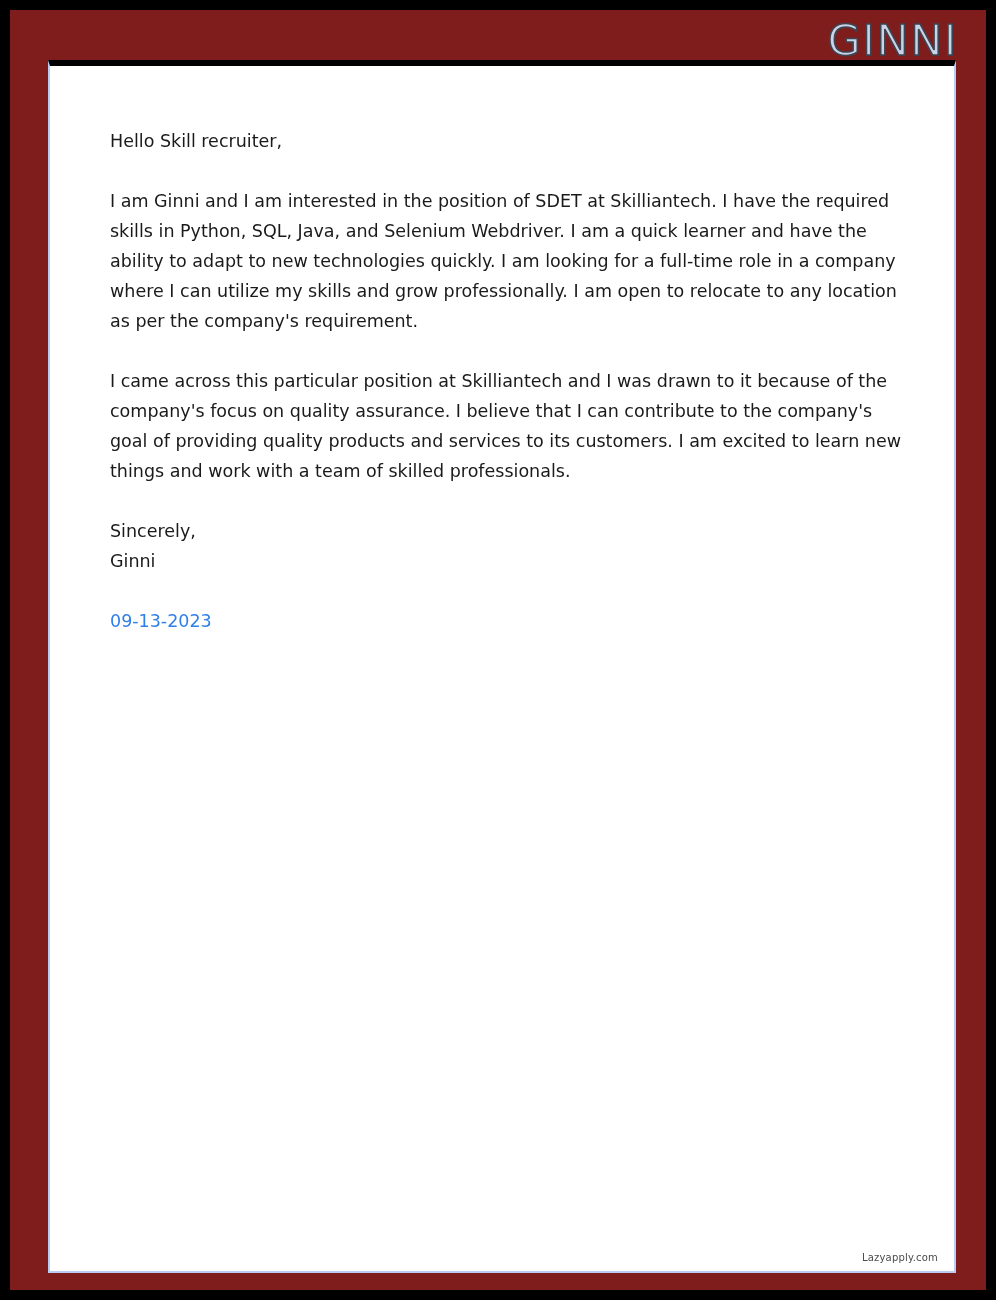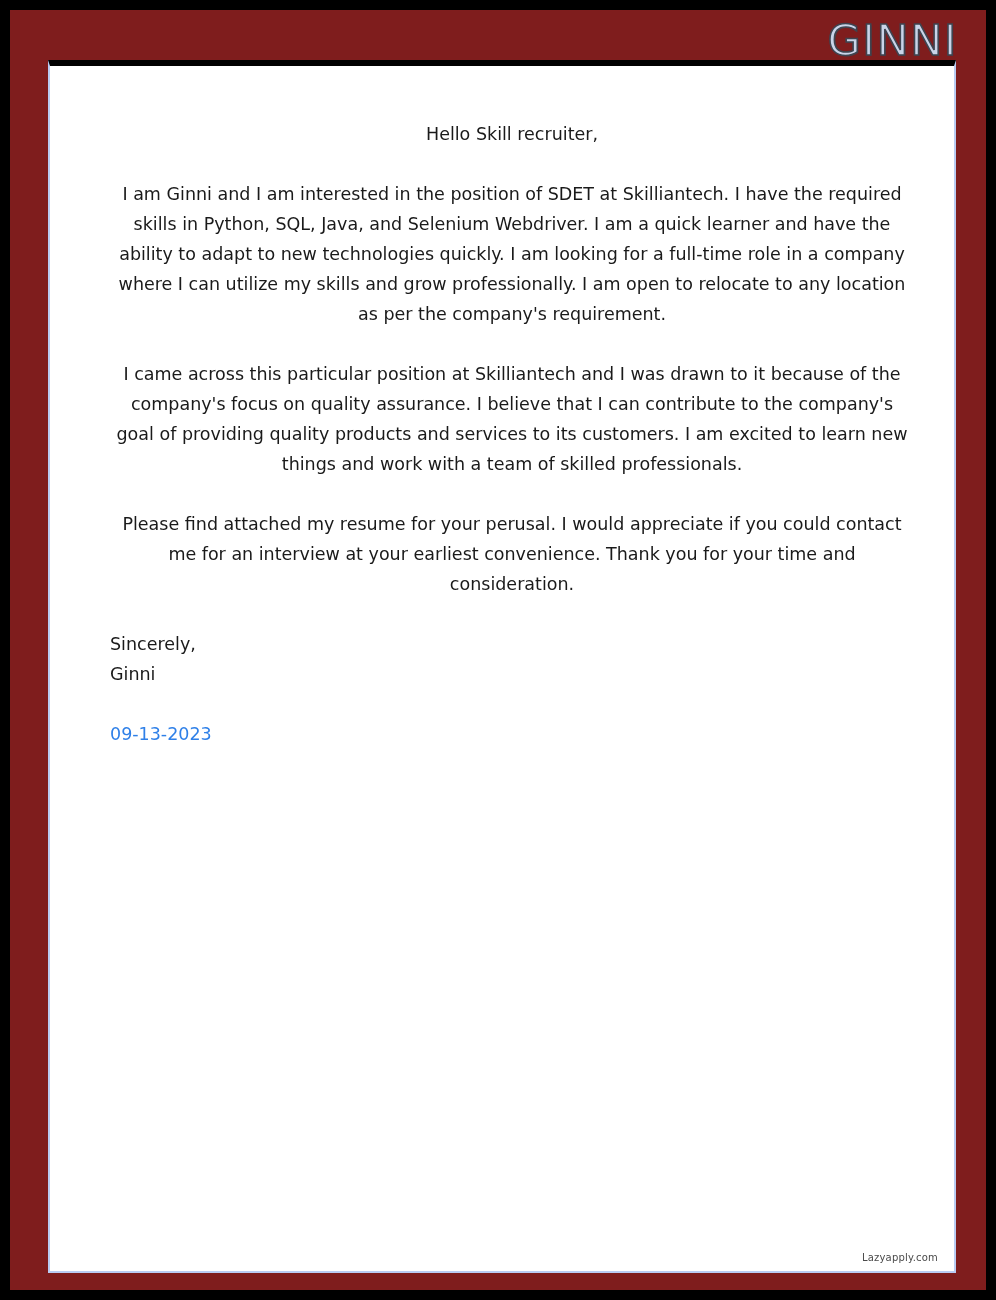--- a/index.html
+++ b/index.html
@@ -83,22 +83,21 @@
   
   .letter {
     font-family: "DejaVu Sans", sans-serif;
     font-size: 17.5px;
     line-height: 30px;
     color: #1a1a1a;
     font-weight: 400;
   }
 
   .letter p {
-    margin: 7px 0 30px 0;
-    text-align: center;
+    margin: 14px 0 30px 0;
   }
 
   .signoff-block {
     margin-top: 0;
     margin-bottom: 30px;
   }
 
   .signoff-line {
     display: block;
   }
@@ -134,21 +133,20 @@
       <div class="page-inner">
 
         <div class="letter">
 
           <p>Hello Skill recruiter,</p>
 
           <p>I am Ginni and I am interested in the position of SDET at Skilliantech. I have the required skills in Python, SQL, Java, and Selenium Webdriver. I am a quick learner and have the ability to adapt to new technologies quickly. I am looking for a full-time role in a company where I can utilize my skills and grow professionally. I am open to relocate to any location as per the company's requirement.</p>
 
           <p>I came across this particular position at Skilliantech and I was drawn to it because of the company's focus on quality assurance. I believe that I can contribute to the company's goal of providing quality products and services to its customers. I am excited to learn new things and work with a team of skilled professionals.</p>
 
-          <p>Please find attached my resume for your perusal. I would appreciate if you could contact me for an interview at your earliest convenience. Thank you for your time and consideration.</p>
 
           <div class="signoff-block">
             <span class="signoff-line">Sincerely,</span>
             <span class="signoff-line">Ginni</span>
           </div>
 
           <span class="letter-date">09-13-2023</span>
 
         </div>
 

